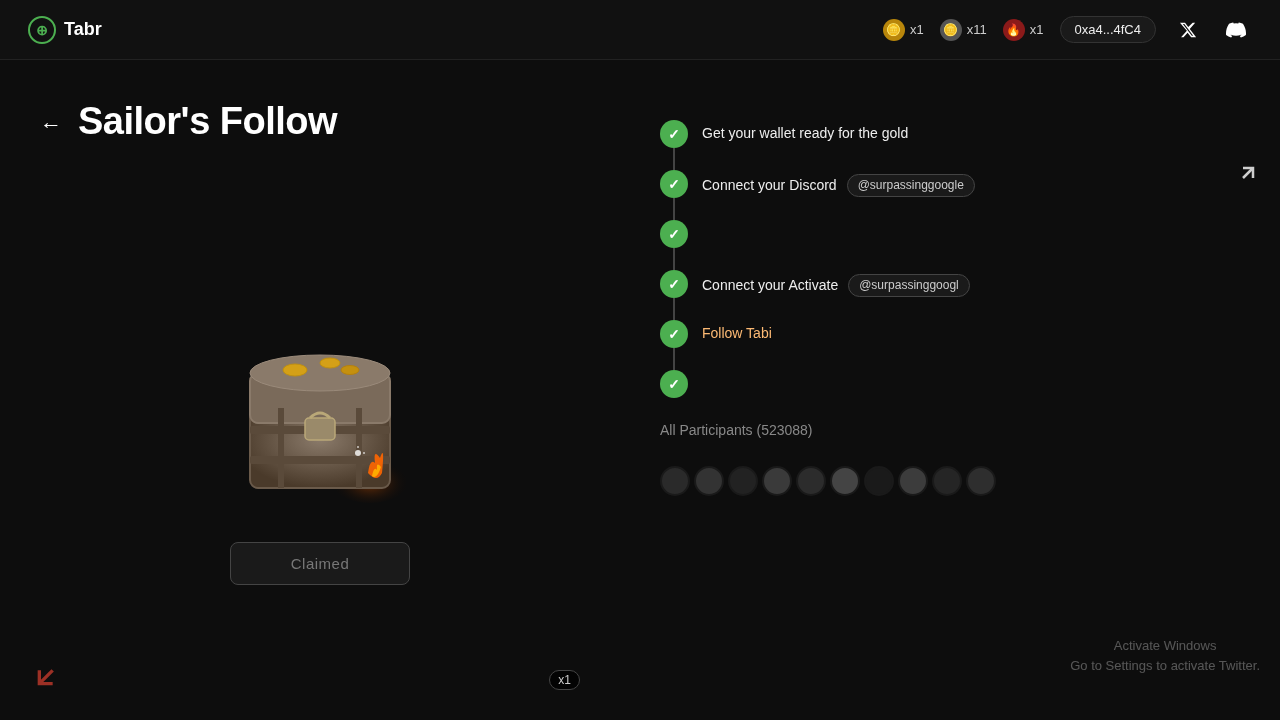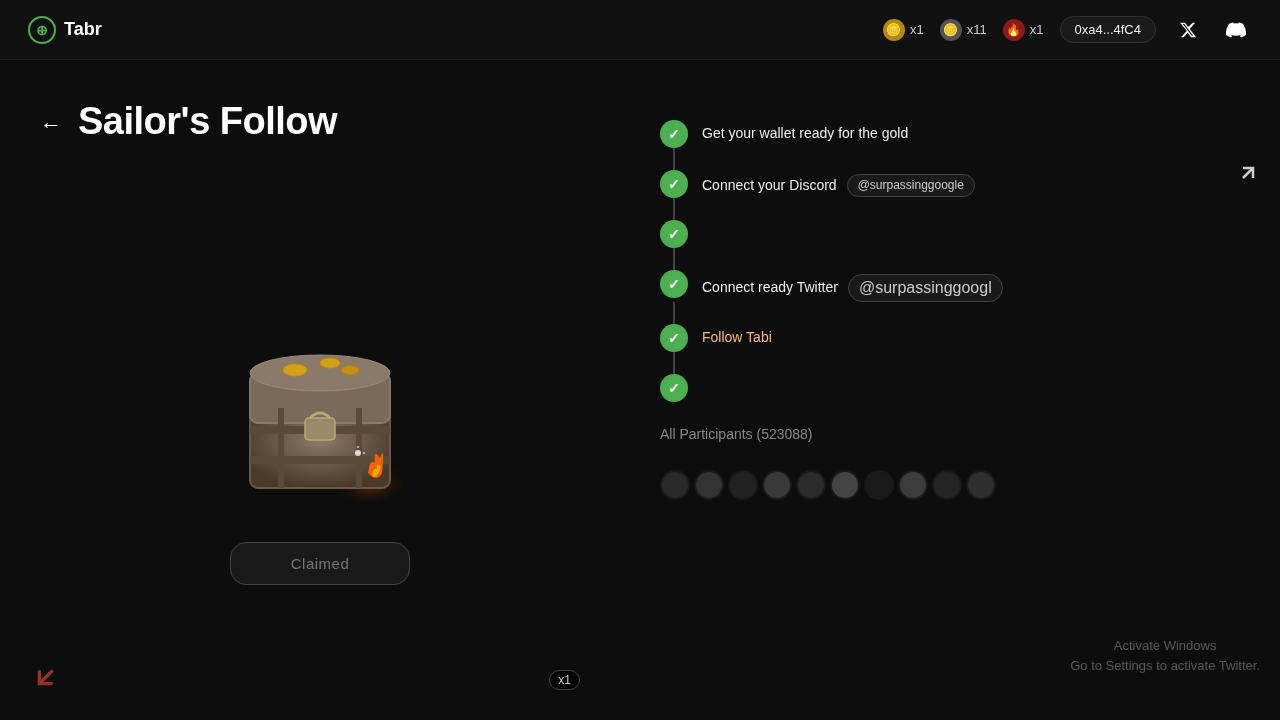--- a/index.html
+++ b/index.html
@@ -140,21 +140,21 @@
       border: 1px solid #444;
       border-radius: 10px;
       padding: 2px 8px;
       font-size: 12px;
       color: #ccc;
     }
     .claimed-btn {
       margin-top: 24px;
       background: #1a1a1a;
       border: 1px solid #444;
-      border-radius: 16px;
+      border-radius: 8px;
       padding: 12px 60px;
       font-size: 15px;
       color: #777;
       cursor: default;
       letter-spacing: 0.5px;
     }
 
     
     .arrow-topleft {
       position: absolute;
@@ -331,22 +331,22 @@
             <div style="width: 28px; height: 28px; border-radius: 50%; background: rgb(76, 175, 80); display: flex; align-items: center; justify-content: center; flex-shrink: 0; color: rgb(255, 255, 255); font-size: 14px; font-weight: bold;">✓</div>
           </div>
           <div style="display: flex; padding-left: 13px;">
             <div style="width: 2px; height: 22px; background: rgb(68, 68, 68);"></div>
           </div>
         </div>
         <div style="display: flex; flex-direction: column;">
           <div style="display: flex; align-items: flex-start; gap: 14px;">
             <div style="width: 28px; height: 28px; border-radius: 50%; background: rgb(76, 175, 80); display: flex; align-items: center; justify-content: center; flex-shrink: 0; color: rgb(255, 255, 255); font-size: 14px; font-weight: bold;">✓</div>
             <div style="display: flex; align-items: center; gap: 10px; flex-wrap: wrap; padding-top: 4px; font-size: 14px; color: rgb(238, 238, 238); line-height: 1.4;">
-              <span>Connect ready Twitter</span>
-              <span style="background: rgb(26, 26, 26); border: 1px solid rgb(68, 68, 68); border-radius: 20px; padding: 2px 10px; font-size: 16px; color: rgb(204, 204, 204); text-align: center;">@surpassinggoogl</span>
+              <span>Connect your Activate</span>
+              <span style="background: rgb(26, 26, 26); border: 1px solid rgb(68, 68, 68); border-radius: 20px; padding: 2px 10px; font-size: 12px; color: rgb(204, 204, 204); text-align: center;">@surpassinggoogl</span>
             </div>
           </div>
           <div style="display: flex; padding-left: 13px;">
             <div style="width: 2px; height: 22px; background: rgb(68, 68, 68);"></div>
           </div>
         </div>
         <div style="display: flex; flex-direction: column;">
           <div style="display: flex; align-items: flex-start; gap: 14px;">
             <div style="width: 28px; height: 28px; border-radius: 50%; background: rgb(76, 175, 80); display: flex; align-items: center; justify-content: center; flex-shrink: 0; color: rgb(255, 255, 255); font-size: 14px; font-weight: bold;">✓</div>
             <div style="display: flex; align-items: center; gap: 10px; flex-wrap: wrap; padding-top: 4px; font-size: 14px; color: #fdba74; line-height: 1.4;">

